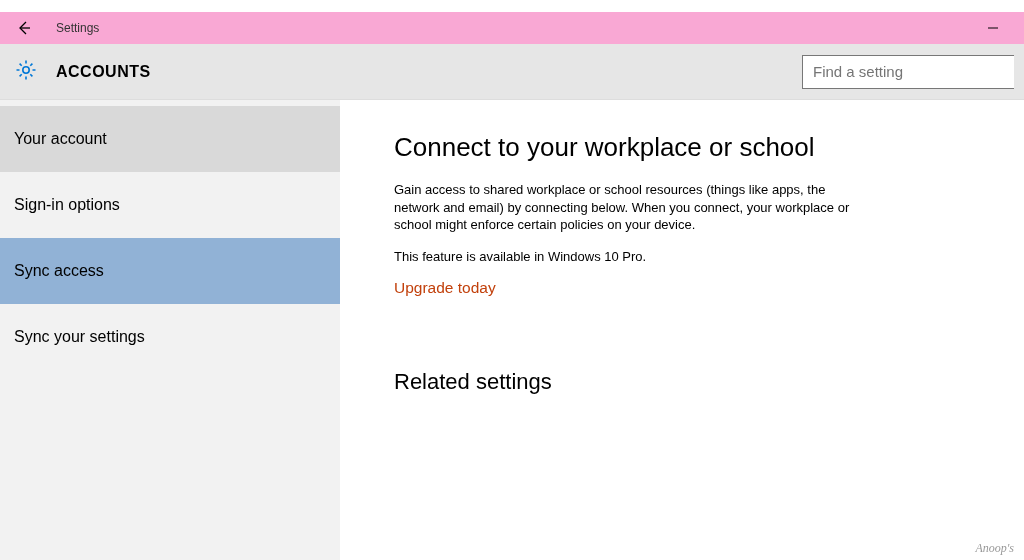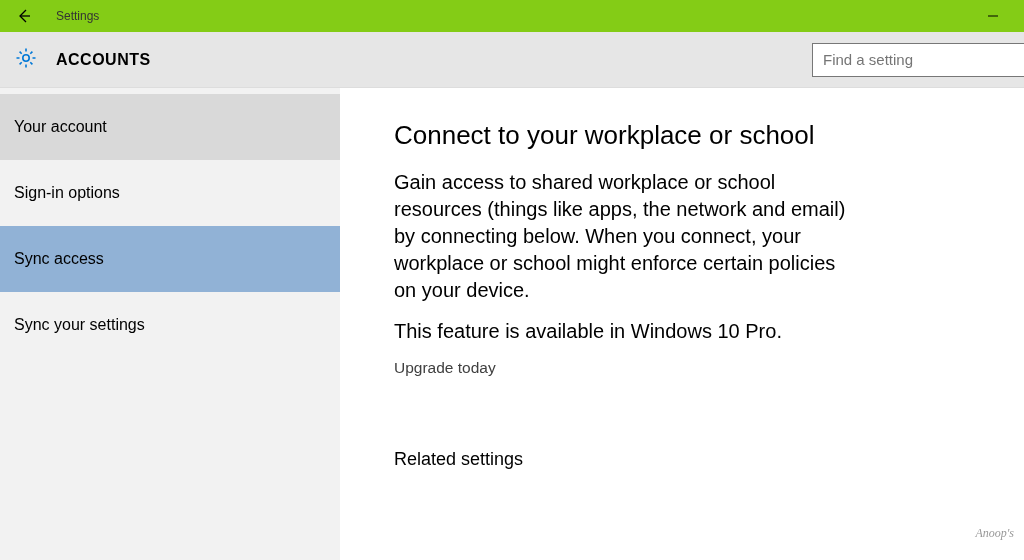--- a/index.html
+++ b/index.html
@@ -7,24 +7,25 @@
       font-family: "Segoe UI", -apple-system, sans-serif;
       font-size: 15px;
       color: #000;
       background: #fff;
       width: 1024px;
       height: 560px;
       overflow: hidden;
     }
     .titlebar {
       height: 32px;
-      background: #84cc16;
+      background: #f9a8d4;
       display: flex;
       align-items: center;
       padding: 0 8px;
+      margin-top: 12px;
     }
     .back-btn {
       width: 32px;
       height: 32px;
       display: flex;
       align-items: center;
       justify-content: center;
       cursor: pointer;
     }
     .title-text {
@@ -43,21 +44,21 @@
       align-items: center;
       justify-content: center;
       cursor: pointer;
     }
     .header-row {
       height: 56px;
       background: #e6e6e6;
       display: flex;
       align-items: center;
       padding-left: 14px;
-      padding-right: 0;
+      padding-right: 10px;
       border-bottom: 1px solid #ddd;
     }
     .gear-icon {
       color: #0078d7;
       margin-right: 18px;
     }
     .section-title {
       font-size: 16px;
       font-weight: 600;
       letter-spacing: 0.5px;
@@ -105,41 +106,41 @@
     .main {
       flex: 1;
       padding: 32px 0 0 54px;
     }
     .main h1 {
       font-size: 26px;
       font-weight: 400;
       margin-bottom: 18px;
     }
     .main h2 {
-      font-size: 18px;
+      font-size: 22px;
       font-weight: 400;
       margin-bottom: 22px;
     }
     .main p {
-      font-size: 20px;
+      font-size: 13px;
       line-height: 1.35;
       max-width: 460px;
       margin-bottom: 14px;
     }
     .link {
-      color: #404040;
+      color: #c2410c;
       cursor: pointer;
       font-size: 15.5px;
     }
     .section-gap {
       height: 72px;
     }
     .watermark {
       position: absolute;
-      bottom: 19px;
+      bottom: 4px;
       right: 10px;
       font-family: Georgia, serif;
       font-style: italic;
       font-size: 12px;
       color: #999;
     }
   </style>
 </head>
 <body>
 

